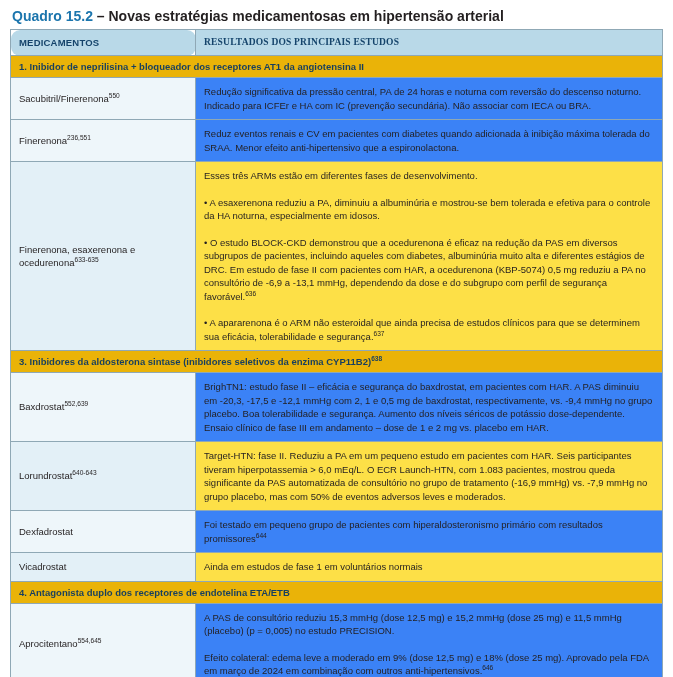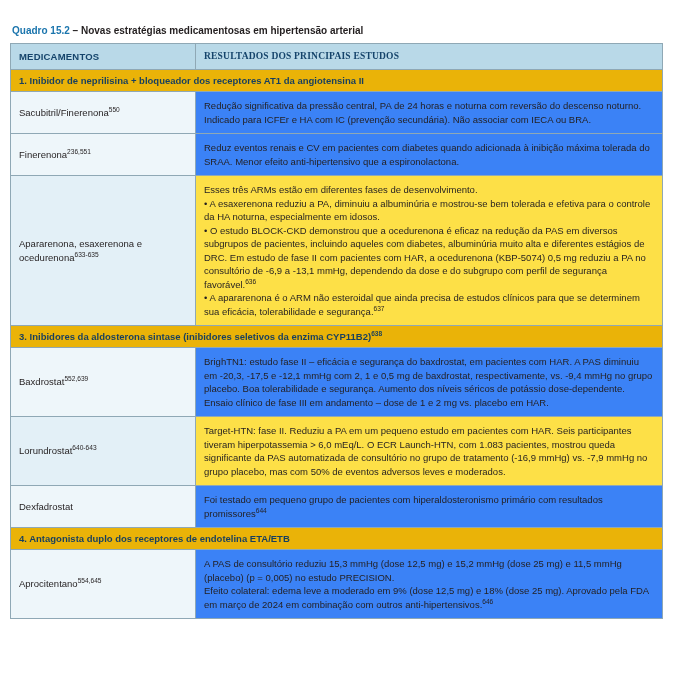--- a/index.html
+++ b/index.html
@@ -15,23 +15,23 @@
     color: #231f20;
     overflow: hidden;
   }
   .page {
     width: 673px;
     height: 677px;
     box-sizing: border-box;
     padding: 8px 10px 0 10px;
   }
   .caption {
-    font-size: 10px;
+    font-size: 14px;
     line-height: 13px;
-    margin: 16px 0 6px 2px;
+    margin: 2px 0 6px 2px;
     color: #231f20;
     font-weight: bold;
   }
   .caption .cap-label {
     color: #1b75ad;
     font-weight: bold;
   }
   .caption .cap-text {
     color: #231f20;
     font-weight: bold;
@@ -47,21 +47,21 @@
   }
   thead th {
     background: #b9d9e8;
     color: #15446b;
     font-size: 9.5px;
     font-weight: bold;
     text-align: left;
     padding: 7px 8px 7px 8px;
     letter-spacing: 0.2px;
   }
-  th.col-med { width: 168px; }
+  th.col-med { width: 168px; border-radius: 9px; }
   th.col-res { width: auto; font-family: Liberation Serif, serif; }
 
   tr.section td {
     background: #eab308;
     font-weight: bold;
     font-size: 9.5px;
     color: #173f5f;
     padding: 5px 8px;
   }
   tr.data td {
@@ -85,21 +85,21 @@
   }
   sup {
     font-size: 6.6px;
     vertical-align: super;
     line-height: 0;
   }
   .res p {
     margin: 0;
   }
   .res p + p {
-    margin-top: 0;
+    margin-top: 13px;
   }
   .bullet {
     display: block;
   }
 </style>
 </head>
 <body>
 
 <div class="page">
 
@@ -126,21 +126,21 @@
           </td>
       </tr>
 
       <tr class="data">
         <td class="med"><span>Finerenona</span><sup>236,551</sup></td>
         <td class="res">
             <p>Reduz eventos renais e CV em pacientes com diabetes quando adicionada à inibição máxima tolerada do SRAA. Menor efeito anti-hipertensivo que a espironolactona.</p>
           </td>
       </tr>
       <tr class="data shade">
-        <td class="med"><span>Apararenona, esaxerenona e ocedurenona</span><sup>633-635</sup></td>
+        <td class="med"><span>Finerenona, esaxerenona e ocedurenona</span><sup>633-635</sup></td>
         <td class="res">
           <p class="bullet">Esses três ARMs estão em diferentes fases de desenvolvimento.</p>
           <p class="bullet">• A esaxerenona reduziu a PA, diminuiu a albuminúria e mostrou-se bem tolerada e efetiva para o controle da HA noturna, especialmente em idosos.</p>
           <p class="bullet"><span>• O estudo BLOCK-CKD demonstrou que a ocedurenona é eficaz na redução da PAS em diversos subgrupos de pacientes, incluindo aqueles com diabetes, albuminúria muito alta e diferentes estágios de DRC. Em estudo de fase II com pacientes com HAR, a ocedurenona (KBP-5074) 0,5 mg reduziu a PA no consultório de -6,9 a -13,1 mmHg, dependendo da dose e do subgrupo com perfil de segurança favorável.</span><sup>636</sup></p>
           <p class="bullet"><span>• A apararenona é o ARM não esteroidal que ainda precisa de estudos clínicos para que se determinem sua eficácia, tolerabilidade e segurança.</span><sup>637</sup></p>
         </td>
       </tr>
 
       <tr class="section">
         <td colspan="2"><span>3. Inibidores da aldosterona sintase (inibidores seletivos da enzima CYP11B2)</span><sup>638</sup></td>
@@ -156,20 +156,26 @@
         <td class="res">
             <p>Target-HTN: fase II. Reduziu a PA em um pequeno estudo em pacientes com HAR. Seis participantes tiveram hiperpotassemia &gt; 6,0 mEq/L. O ECR Launch-HTN, com 1.083 pacientes, mostrou queda significante da PAS automatizada de consultório no grupo de tratamento (-16,9 mmHg) vs. -7,9 mmHg no grupo placebo, mas com 50% de eventos adversos leves e moderados.</p>
           </td>
       </tr>
       <tr class="data">
         <td class="med"><span>Dexfadrostat</span><sup></sup></td>
         <td class="res">
             <p><span>Foi testado em pequeno grupo de pacientes com hiperaldosteronismo primário com resultados promissores</span><sup>644</sup></p>
           </td>
       </tr>
+      <tr class="data shade">
+        <td class="med"><span>Vicadrostat</span><sup></sup></td>
+        <td class="res">
+            <p>Ainda em estudos de fase 1 em voluntários normais</p>
+          </td>
+      </tr>
 
       <tr class="section">
         <td colspan="2">4. Antagonista duplo dos receptores de endotelina ETA/ETB</td>
       </tr>
       <tr class="data">
         <td class="med"><span>Aprocitentano</span><sup>554,645</sup></td>
         <td class="res">
           <p>A PAS de consultório reduziu 15,3 mmHg (dose 12,5 mg) e 15,2 mmHg (dose 25 mg) e 11,5 mmHg (placebo) (p = 0,005) no estudo PRECISION.</p>
           <p><span>Efeito colateral: edema leve a moderado em 9% (dose 12,5 mg) e 18% (dose 25 mg). Aprovado pela FDA em março de 2024 em combinação com outros anti-hipertensivos.</span><sup>646</sup></p>
         </td>

